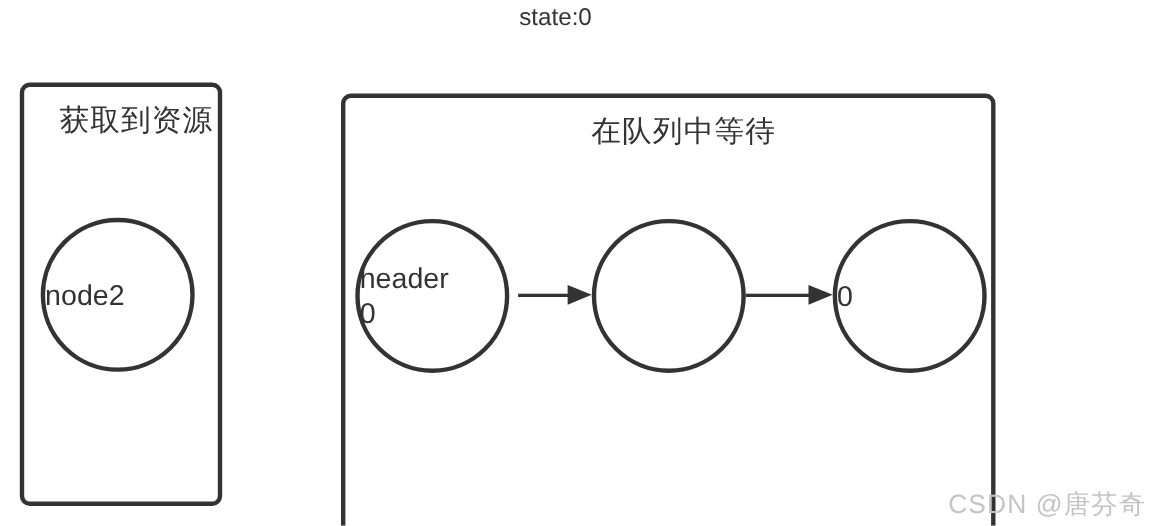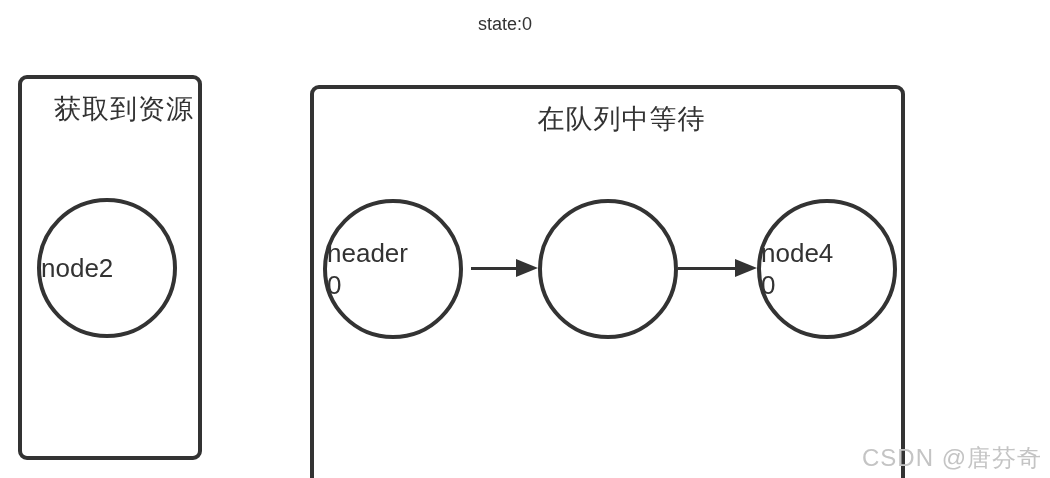--- a/index.html
+++ b/index.html
@@ -8,23 +8,23 @@
     width: 1050px;
     height: 478px;
     background: var(--bg, #ffffff);
     font-family: "Liberation Sans", "DejaVu Sans", sans-serif;
     color: var(--stroke, #333333);
     overflow: hidden;
   }
   .title {
     position: absolute;
     left: 505px;
-    top: 14px;
+    top: 3px;
     transform: translateX(-50%);
-    font-size: 18px;
+    font-size: 22px;
     white-space: nowrap;
   }
   .panel {
     position: absolute;
     border: 4px solid var(--stroke, #333333);
     border-radius: 9px;
     box-sizing: border-box;
     background: transparent;
     padding-left: 28px;
   }
@@ -117,19 +117,18 @@
 
   <div class="circle c-node3">
   </div>
 
   <div class="arrow arrow-2">
     <div class="shaft"></div>
     <div class="head"></div>
   </div>
 
   <div class="circle c-node4">
-    <span>node4</span>
     <span>0</span>
   </div>
 
   <div class="watermark">CSDN @唐芬奇</div>
 
 </div>
 
 </body></html>

